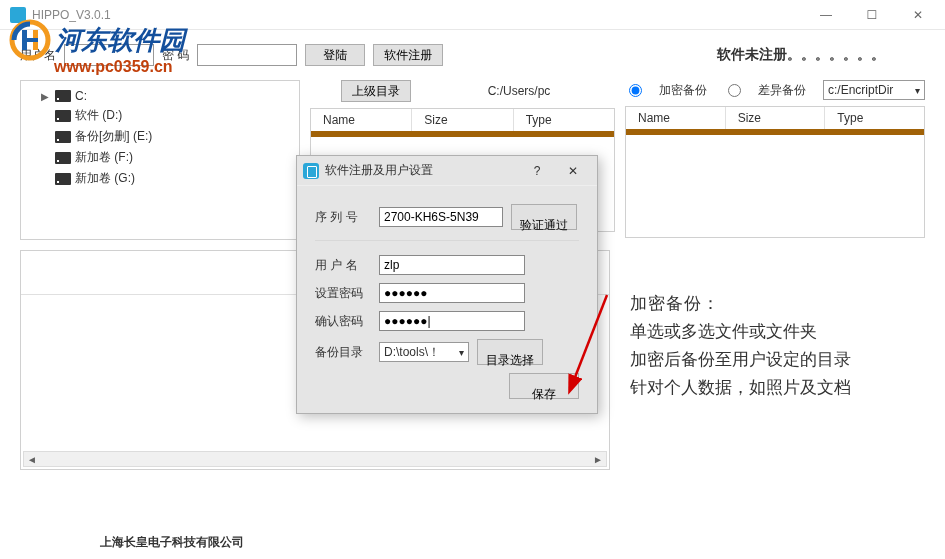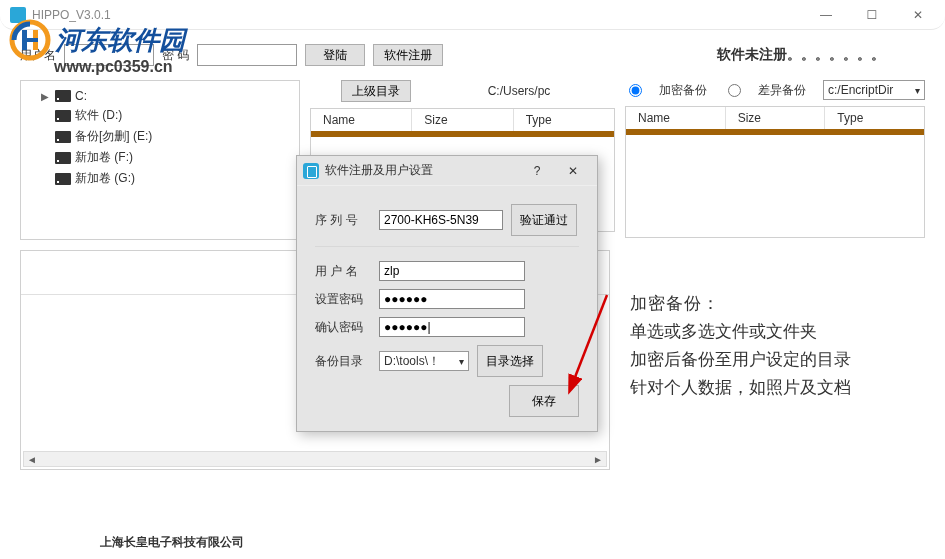--- a/index.html
+++ b/index.html
@@ -16,21 +16,20 @@
 
 
 .titlebar {
   height: 30px;
   background: #fff;
   border-bottom: 1px solid #e8e8e8;
   display: flex;
   align-items: center;
   justify-content: space-between;
   padding: 0 4px;
-  border-radius: 14px;
 }
 .titlebar-left { display: flex; align-items: center; gap: 6px; padding-left: 6px; }
 .titlebar-title { color: #888; font-size: 12px; }
 .win-controls { display: flex; }
 .win-btn {
   width: 46px; height: 30px;
   display: flex; align-items: center; justify-content: center;
   color: #666; cursor: pointer;
 }
 
@@ -230,21 +229,21 @@
   font-size:26px;
   font-style:italic;
   font-weight:bold;
   color:#134f9c;
   vertical-align:middle;
 }
 .wm-text2 {
   display:block;
   margin-left:46px;
   margin-top:-4px;
-  color:#404040;
+  color:#c2410c;
   font-weight:bold;
   font-size:16px;
   font-family:Arial;
 }
 
 
 .modal {
   position:absolute;
   top: 155px;
   left: 296px;
@@ -298,25 +297,25 @@
 }
 .form-input {
   border:1px solid #888;
   height:20px;
   padding:0 4px;
   font-size:12px;
 }
 .serial-input { width: 124px; }
 .mid-input { width: 146px; }
 .modal-btn {
-  height:32px;
+  height:16px;
   border:1px solid #adadad;
   background:#e1e1e1;
   font-size:12px;
-  padding:6px 8px;
+  padding:12px 8px;
   cursor:pointer;
 }
 .modal-hr {
   border:none;
   border-top:1px solid #d8d8d8;
   margin: 10px 0 14px;
 }
 .save-row {
   display:flex;
   justify-content:flex-end;

